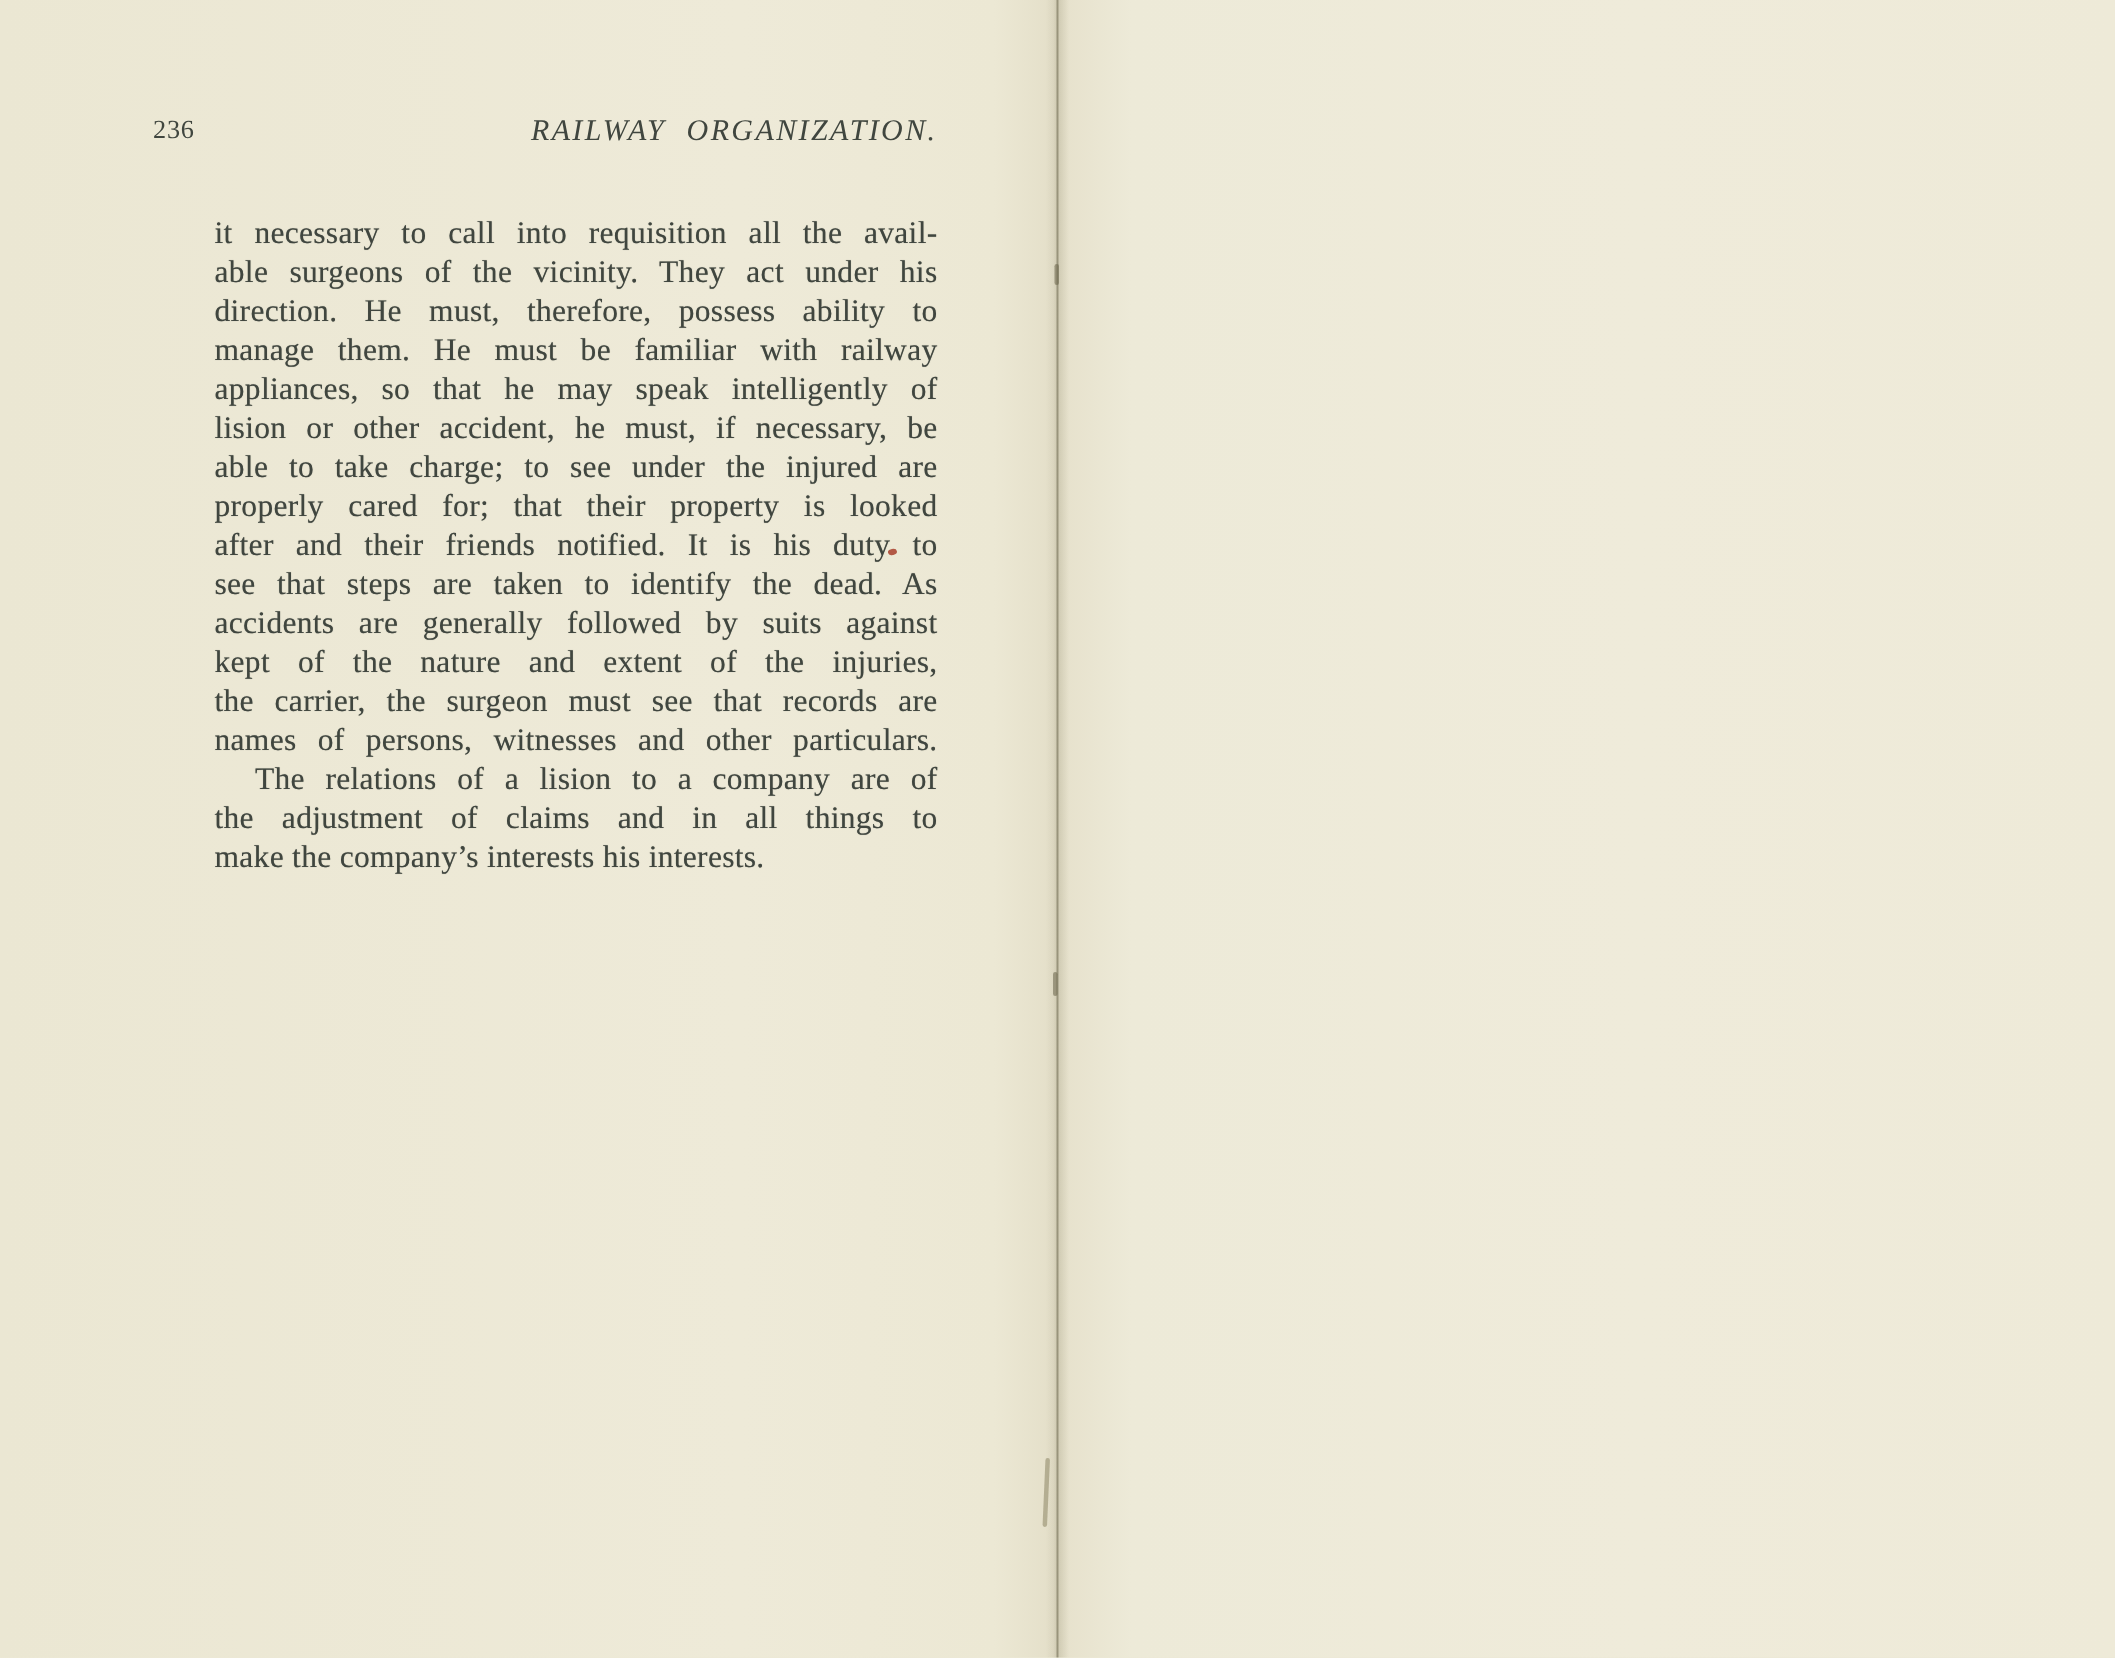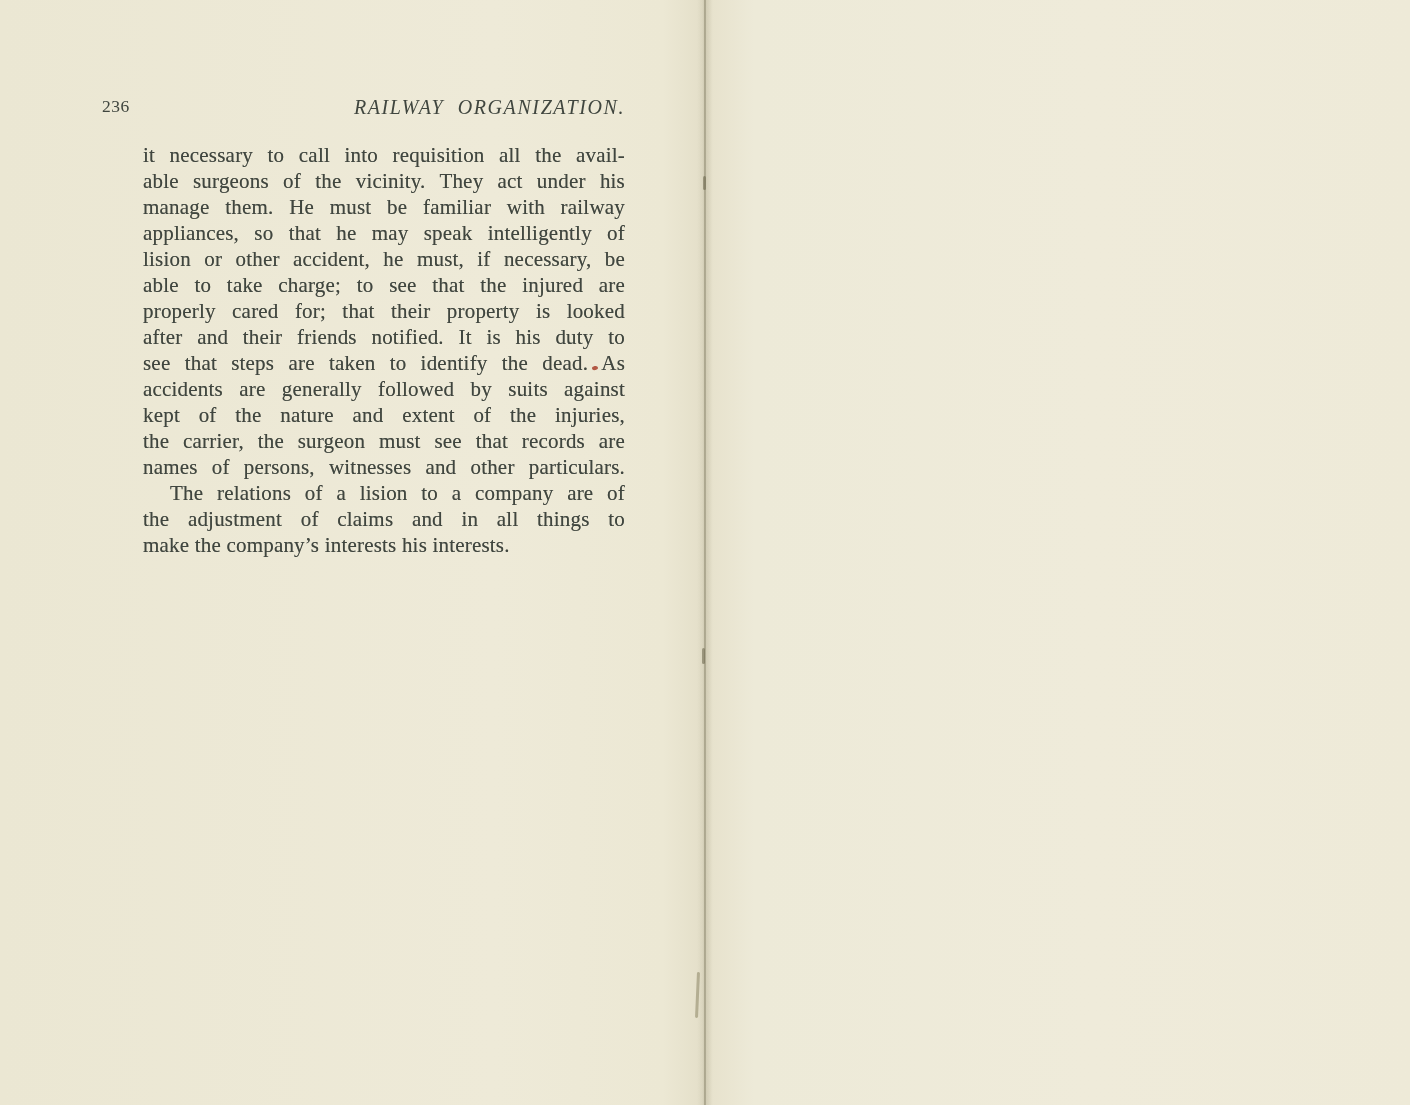--- a/index.html
+++ b/index.html
@@ -51,21 +51,21 @@
   .spine-tick {
     position: absolute;
     width: 3px;
     background: rgba(104,99,72,0.55);
     border-radius: 2px;
   }
   
   .lp-header {
     position: absolute;
     left: 100px;
-    top: 96px;
+    top: 76px;
     width: 525px;
     height: 22px;
     color: #40463f;
   }
   .lp-pagenum {
     position: absolute;
     left: 2px;
     top: 0;
     font-size: 17.5px;
     letter-spacing: 0.5px;
@@ -129,24 +129,25 @@
 
   <div class="page page-left">
     <div class="lp-header">
       <span class="lp-pagenum">236</span>
       <span class="lp-running-title">RAILWAY ORGANIZATION.</span>
     </div>
     <div class="body-block" id="left-body">
         <div class="para">
           <div class="line">it necessary to call into requisition all the avail-</div>
           <div class="line">able surgeons of the vicinity. They act under his</div>
+          <div class="line">direction. He must, therefore, possess ability to</div>
           <div class="line">manage them. He must be familiar with railway</div>
           <div class="line">appliances, so that he may speak intelligently of</div>
           <div class="line">lision or other accident, he must, if necessary, be</div>
-          <div class="line">able to take charge; to see that the injured are</div>
+          <div class="line">able to take charge; to see under the injured are</div>
           <div class="line">properly cared for; that their property is looked</div>
           <div class="line">after and their friends notified. It is his duty to</div>
           <div class="line">see that steps are taken to identify the dead. As</div>
           <div class="line">accidents are generally followed by suits against</div>
           <div class="line">kept of the nature and extent of the injuries,</div>
           <div class="line">the carrier, the surgeon must see that records are</div>
           <div class="line">names of persons, witnesses and other particulars.</div>
         </div>
         <div class="para">
           <div class="line indent">The relations of a lision to a company are of</div>

